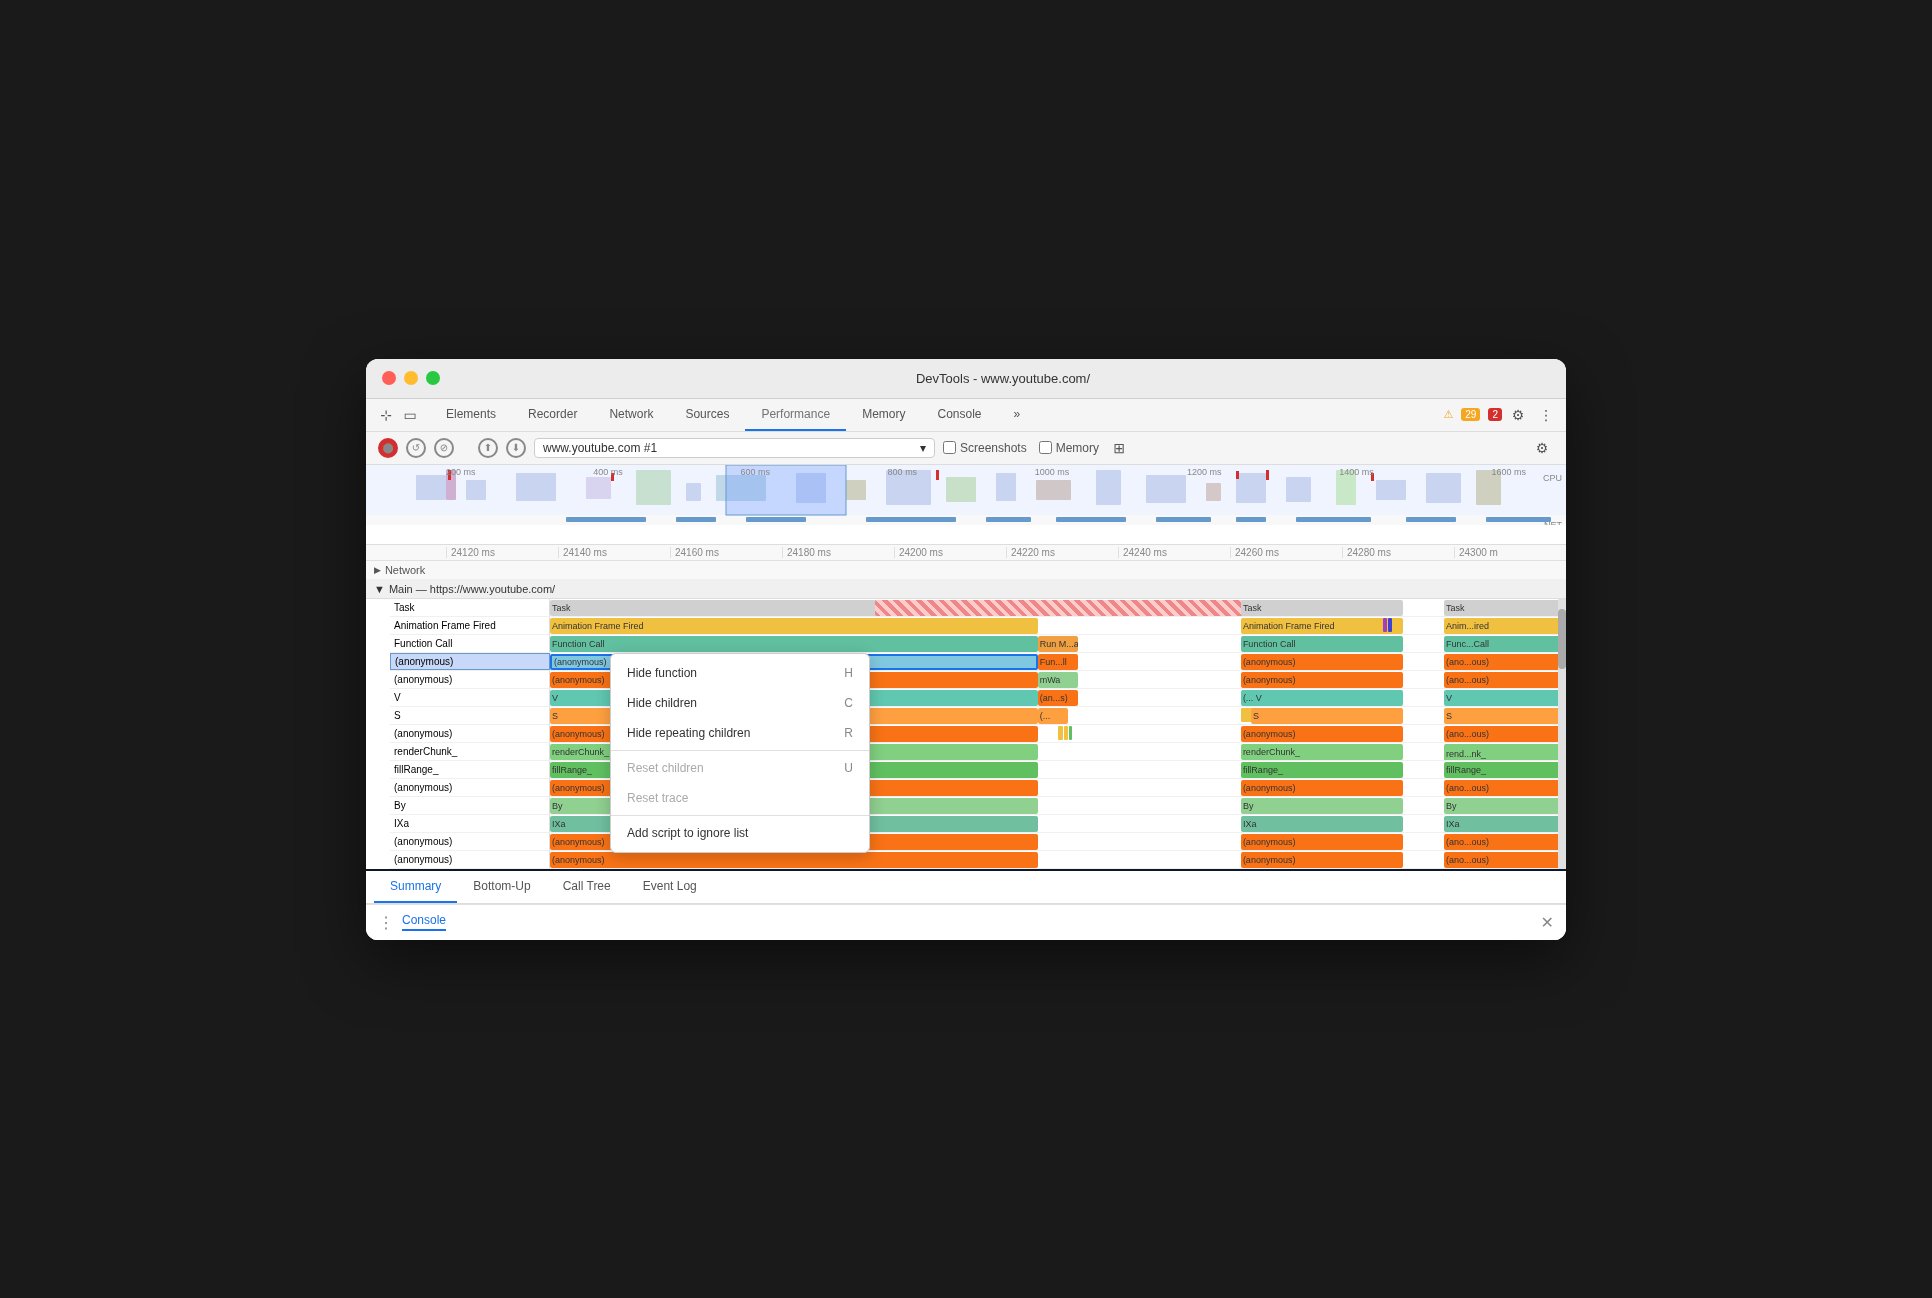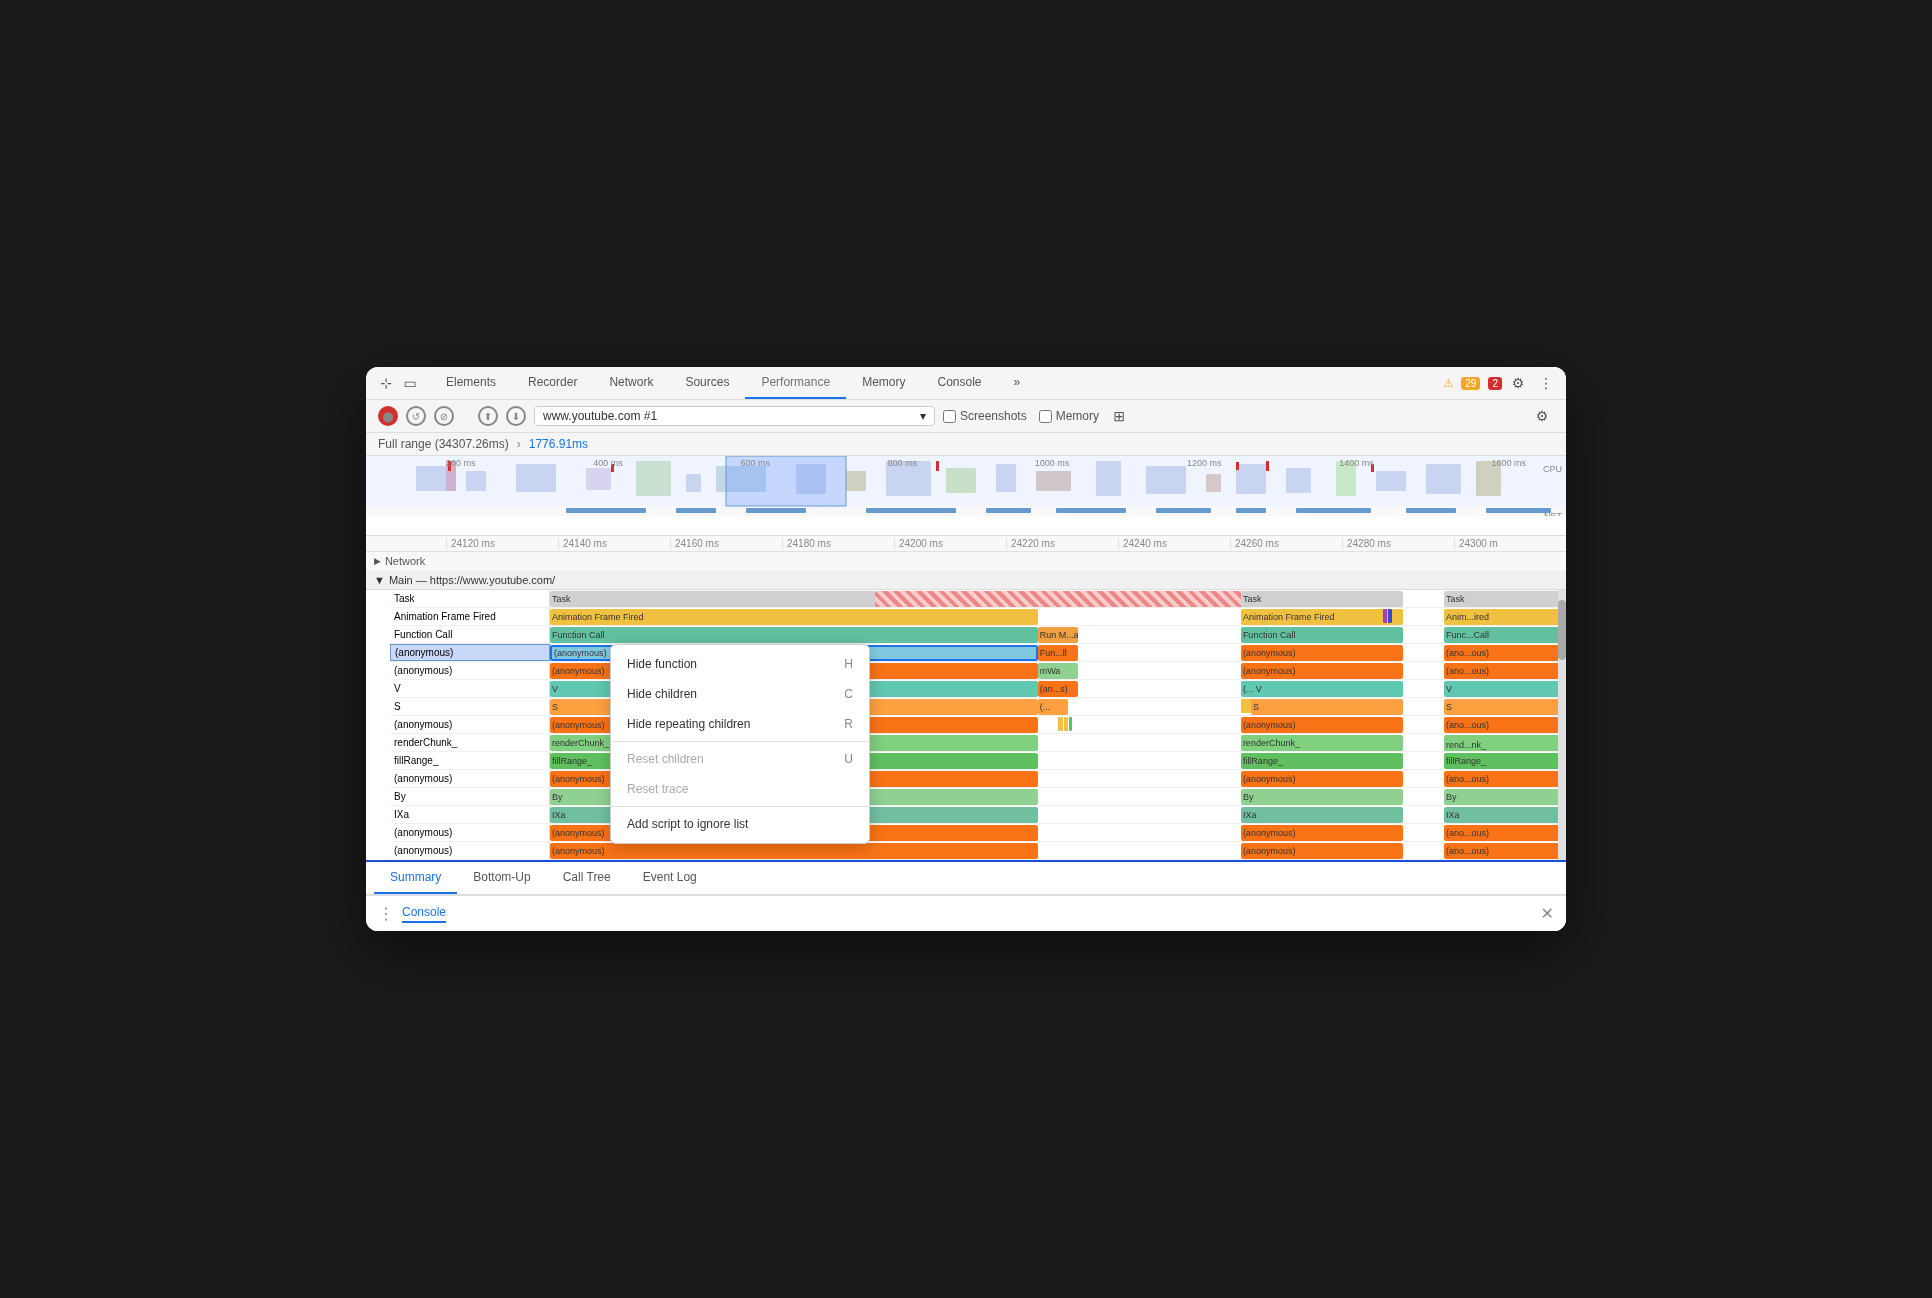--- a/index.html
+++ b/index.html
@@ -227,21 +227,21 @@
       background: repeating-linear-gradient(
         45deg,
         #e88 0px,
         #e88 4px,
         #fcc 4px,
         #fcc 8px
       );
     }
     .bottom-panel {
       background: #fff;
-      border-top: 2px solid #1d4ed8;
+      border-top: 2px solid #0f172a;
     }
     .bottom-tabs {
       display: flex;
       border-bottom: 1px solid #ddd;
       padding: 0 8px;
     }
     .bottom-tab {
       padding: 8px 16px;
       font-size: 12px;
       color: #555;
@@ -341,20 +341,28 @@
       position: relative;
       background: #f8f8f8;
       overflow: hidden;
     }
   </style>
 </head>
 <body>
 
 <div class="window">
 
+  <div class="title-bar">
+    <div class="traffic-lights">
+      <div class="traffic-light tl-red"></div>
+      <div class="traffic-light tl-yellow"></div>
+      <div class="traffic-light tl-green"></div>
+    </div>
+    <div class="title-text">DevTools - www.youtube.com/</div>
+  </div>
 
   <div class="nav-tabs">
     <div class="toolbar-icon">⊹</div>
     <div class="toolbar-icon">▭</div>
     <div style="width:8px"></div>
     <div class="nav-tab">Elements</div>
     <div class="nav-tab">Recorder</div>
     <div class="nav-tab">Network</div>
     <div class="nav-tab">Sources</div>
     <div class="nav-tab active">Performance</div>
@@ -390,25 +398,20 @@
       <label>
         <input type="checkbox" style="">
         <span>Memory</span>
       </label>
     </div>
     <div class="toolbar-icon">⊞</div>
     <div style="flex:1"></div>
     <div class="toolbar-icon">⚙</div>
   </div>
 
-  <div class="range-bar">
-    <span>Full range (34307.26ms)</span>
-    <span class="range-arrow">›</span>
-    <span class="range-highlight">1776.91ms</span>
-  </div>
 
   <div class="overview-area">
     <div class="overview-mini">
       
       <svg width="100%" height="100%">
 
         <rect x="0" y="0" width="100%" height="50" fill="#f0f4ff"></rect>
 
         <rect x="50" y="10" width="30" height="25" fill="#c8d4f0" rx="1"></rect>
         <rect x="100" y="15" width="20" height="20" fill="#c8d4f0" rx="1"></rect>

